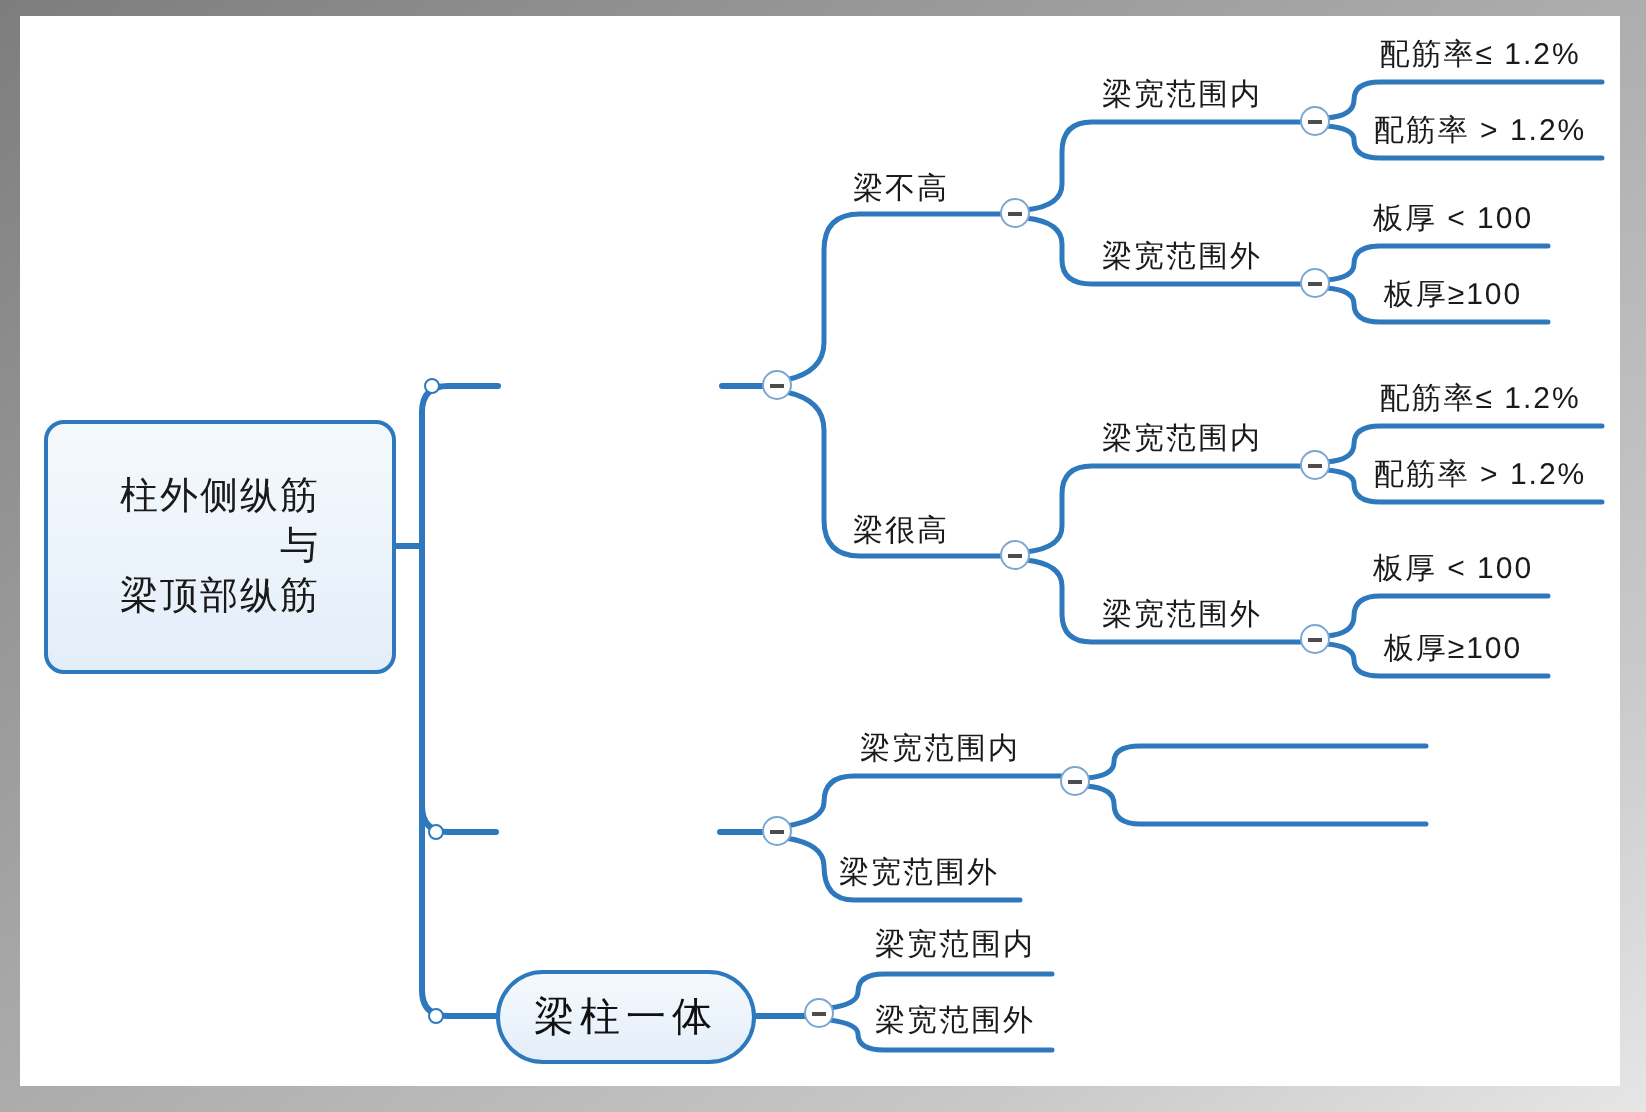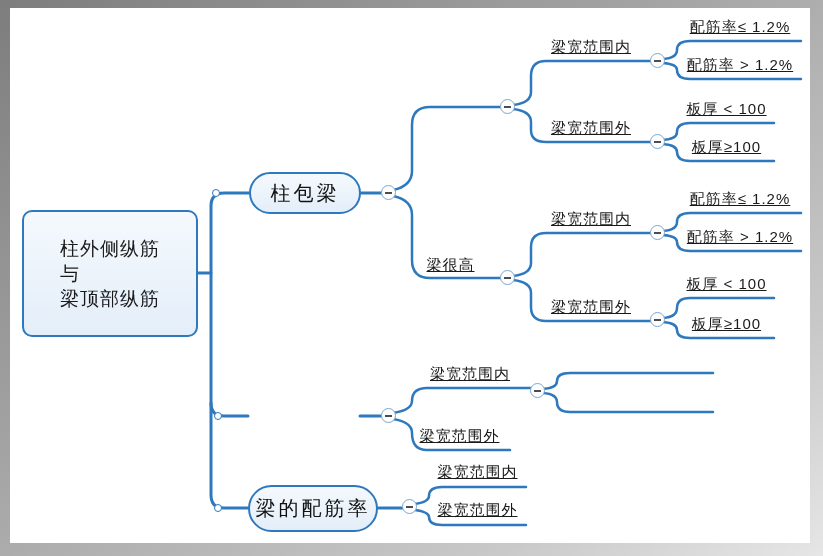--- a/index.html
+++ b/index.html
@@ -10,33 +10,33 @@
     overflow:hidden;
   }
   .canvas{position:absolute;left:10px;top:8px;width:800px;height:535px;background:#fff;}
   svg.edges{position:absolute;left:0;top:0;}
   .edge{fill:none;stroke:#2E79BD;stroke-width:2.5;stroke-linecap:round;}
   .edge--thick{stroke-width:3;}
   .topic-box{
     position:absolute;box-sizing:border-box;
     background:linear-gradient(180deg,#f4f9fd 0%,#e4eef9 100%);
     border:2.5px solid #2E79BD;border-radius:10px;
-    display:flex;align-items:center;justify-content:center;text-align:left;
+    display:flex;align-items:center;justify-content:center;text-align:right;
     color:#1a1a1a;font-size:19px;line-height:25px;white-space:pre-line;letter-spacing:1px;
   }
   .topic-pill{
     position:absolute;box-sizing:border-box;
     background:linear-gradient(180deg,#f4f9fd 0%,#e4eef9 100%);
     border:2.5px solid #2E79BD;border-radius:26px;
     display:flex;align-items:center;justify-content:center;
     color:#111;font-size:20px;letter-spacing:3px;white-space:nowrap;
   }
   .line-topic{
     position:absolute;height:19px;display:flex;align-items:flex-end;justify-content:center;
-    color:#1a1a1a;font-size:15px;letter-spacing:1px;white-space:nowrap;text-decoration:underline;
+    color:#1a1a1a;font-size:15px;letter-spacing:1px;white-space:nowrap;
   }
   .collapse{
     position:absolute;width:15px;height:15px;box-sizing:border-box;
     background:#fff;border:1.5px solid #79a7d2;border-radius:50%;
     display:flex;align-items:center;justify-content:center;cursor:pointer;
   }
   .minus{width:7px;height:2px;background:#4d4d4d;}
   .dot{
     position:absolute;width:8px;height:8px;box-sizing:border-box;
     background:#fff;border:1.6px solid #2E79BD;border-radius:50%;
@@ -82,23 +82,23 @@
   </svg>
 
   <div class="dot" style="left:212px;top:189px;"></div>
   <div class="dot" style="left:214px;top:412px;"></div>
   <div class="dot" style="left:214px;top:504px;"></div>
 
   <div class="topic-box" style="left:22px;top:210px;width:176px;height:127px;">柱外侧纵筋
 与
 梁顶部纵筋</div>
 
-  <div class="topic-pill" style="left:249px;top:172px;width:112px;height:42px;">柱包梁</div>
-  <div class="topic-pill" style="left:248px;top:485px;width:130px;height:47px;">梁的配筋率</div>
+  <div class="topic-pill" style="left:248px;top:485px;width:130px;height:47px;">梁柱一体</div>
 
+  <div class="line-topic" style="left:399px;top:85px;width:103px;">梁不高</div>
   <div class="line-topic" style="left:531px;top:38px;width:120px;">梁宽范围内</div>
   <div class="line-topic" style="left:678px;top:18px;width:124px;">配筋率≤ 1.2%</div>
   <div class="line-topic" style="left:678px;top:56px;width:124px;">配筋率 &gt; 1.2%</div>
   <div class="line-topic" style="left:531px;top:119px;width:120px;">梁宽范围外</div>
   <div class="line-topic" style="left:678px;top:100px;width:97px;">板厚 &lt; 100</div>
   <div class="line-topic" style="left:678px;top:138px;width:97px;">板厚≥100</div>
 
   <div class="line-topic" style="left:399px;top:256px;width:103px;">梁很高</div>
   <div class="line-topic" style="left:531px;top:210px;width:120px;">梁宽范围内</div>
   <div class="line-topic" style="left:678px;top:190px;width:124px;">配筋率≤ 1.2%</div>

